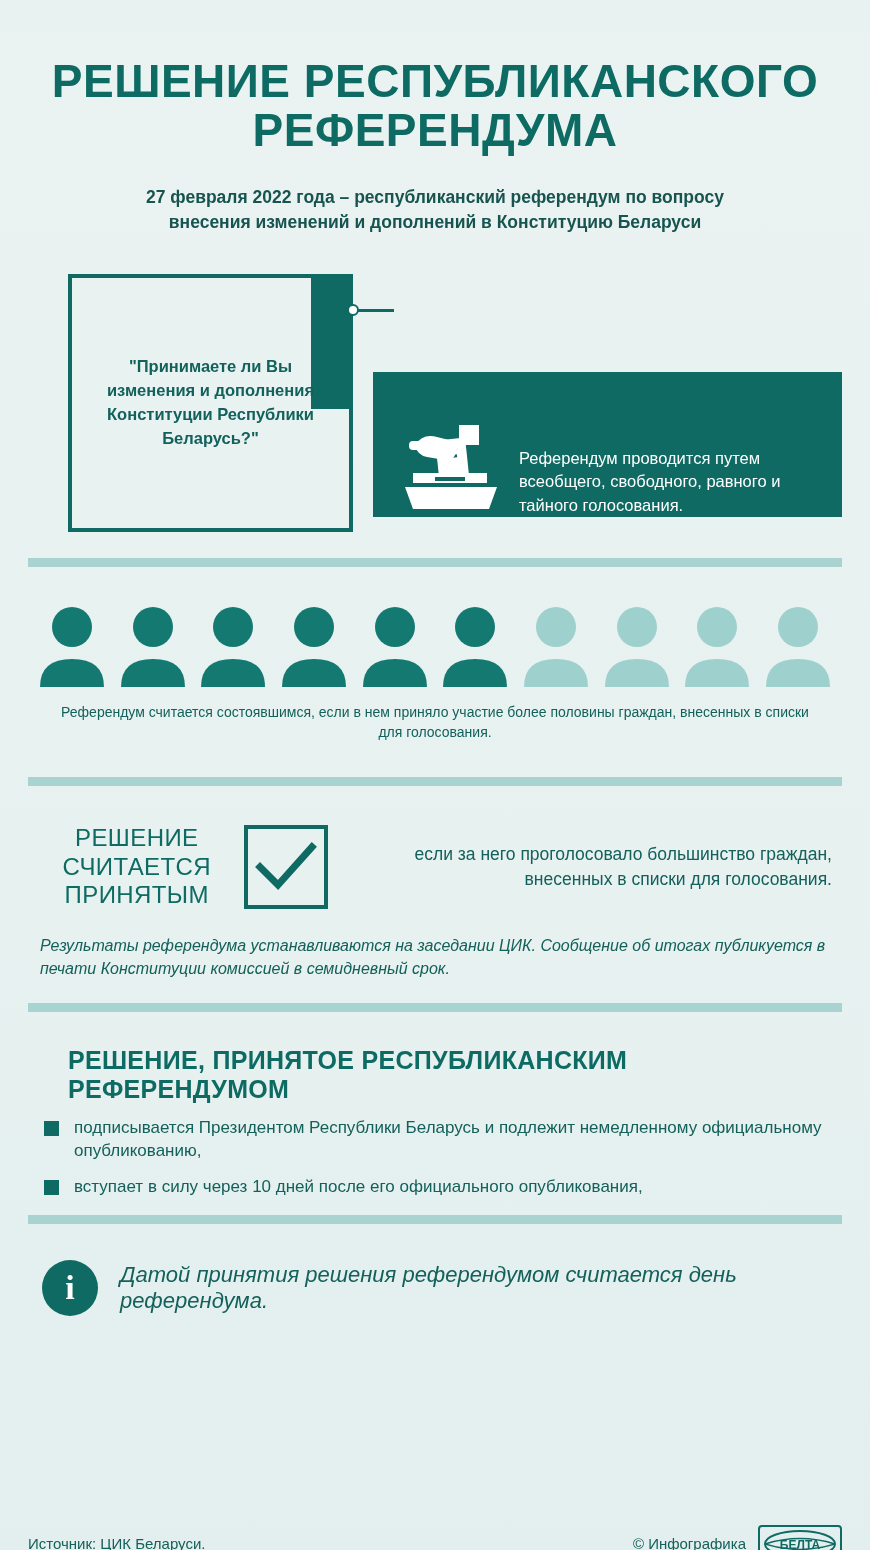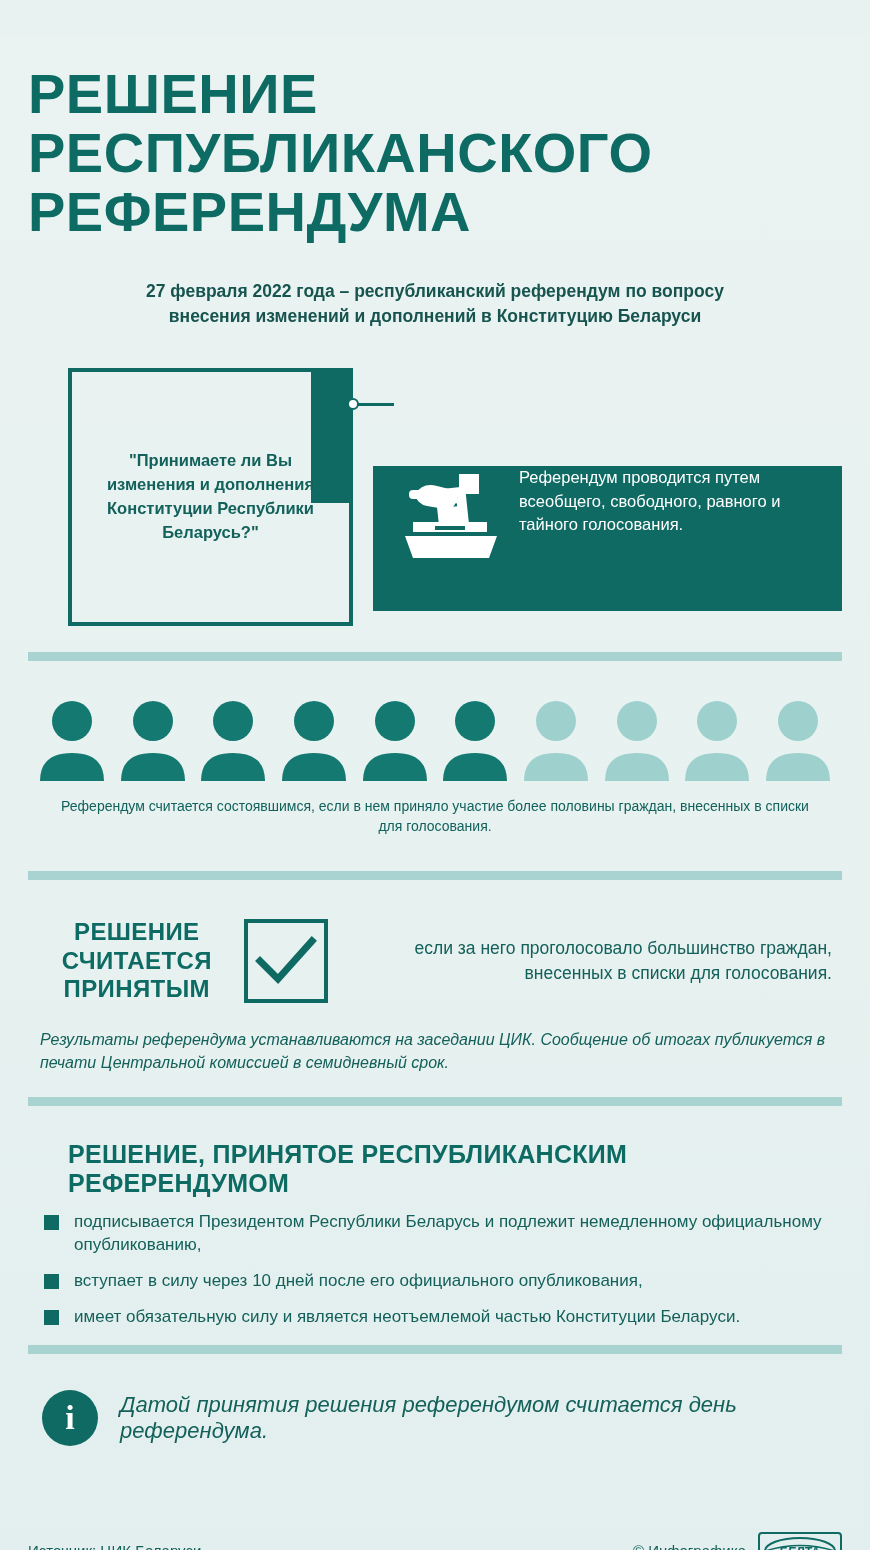--- a/index.html
+++ b/index.html
@@ -19,21 +19,22 @@
     width: 870px;
     height: 1550px;
     background: linear-gradient(180deg, #eaf3f2 0%, #e6f1f0 60%, #e2efee 100%);
     box-sizing: border-box;
     padding: 0 28px;
   }
 
   
   .title {
     padding-top: 26px;
-    font-size: 56px;
+    text-align: center;
+    font-size: 46px;
     line-height: 1.06;
     font-weight: bold;
     letter-spacing: 0.5px;
     color: #0e6b64;
     text-transform: uppercase;
   }
   .subtitle {
     margin: 6px auto 0;
     width: 640px;
     text-align: center;
@@ -119,21 +120,21 @@
     box-shadow: 0 1px 3px rgba(0,0,0,0.10);
   }
   .greenbox {
     position: absolute;
     left: 345px;
     top: 110px;
     width: 469px;
     height: 145px;
     background: #0f6a63;
     display: flex;
-    align-items: flex-start;
+    align-items: flex-end;
     padding: 0 18px;
     box-sizing: border-box;
   }
   .greenbox .ballot-icon {
     width: 120px;
     flex: 0 0 120px;
     display: flex;
     align-items: center;
     justify-content: center;
   }
@@ -171,21 +172,21 @@
   .decision {
     display: flex;
     align-items: center;
     padding: 22px 10px 6px 10px;
   }
   .decision-title {
     width: 300px;
     text-align: center;
     font-size: 24px;
     line-height: 1.2;
-    font-weight: bold;
+    font-weight: normal;
     color: #0e6b64;
     text-transform: uppercase;
     letter-spacing: 0.4px;
   }
   .check-box {
     width: 84px;
     height: 84px;
     border: 4px solid #0f6a63;
     box-sizing: border-box;
     margin: 0 24px 0 8px;
@@ -409,29 +410,28 @@
   <div class="decision">
     <div class="decision-title">РЕШЕНИЕ СЧИТАЕТСЯ ПРИНЯТЫМ</div>
     <div class="check-box">
       <svg width="62" height="52" viewBox="0 0 62 52">
           <polyline points="5,26 23,44 57,6" fill="none" stroke="#0f6a63" stroke-width="7" stroke-linecap="square"></polyline>
         </svg>
     </div>
     <div class="decision-text">если за него проголосовало большинство граждан, внесенных в списки для голосования.</div>
   </div>
 
-  <div class="note">Результаты референдума устанавливаются на заседании ЦИК. Сообщение об итогах публикуется в печати Центральной комиссией в семидневный срок.</div>
+  <div class="note">Результаты референдума устанавливаются на заседании ЦИК. Сообщение об итогах публикуется в печати Конституции комиссией в семидневный срок.</div>
 
   <div class="divider"></div>
 
   <div class="section-head">РЕШЕНИЕ, ПРИНЯТОЕ РЕСПУБЛИКАНСКИМ РЕФЕРЕНДУМОМ</div>
   <ul class="bullets">
     <li><span class="sq"></span><span>подписывается Президентом Республики Беларусь и подлежит немедленному официальному опубликованию,</span></li>
     <li><span class="sq"></span><span>вступает в силу через 10 дней после его официального опубликования,</span></li>
-    <li><span class="sq"></span><span>имеет обязательную силу и является неотъемлемой частью Конституции Беларуси.</span></li>
   </ul>
 
   <div class="divider"></div>
 
   <div class="infobar">
     <div class="info-icon">i</div>
     <div class="info-text">Датой принятия решения референдумом считается день референдума.</div>
   </div>
 
   <div class="footer">

